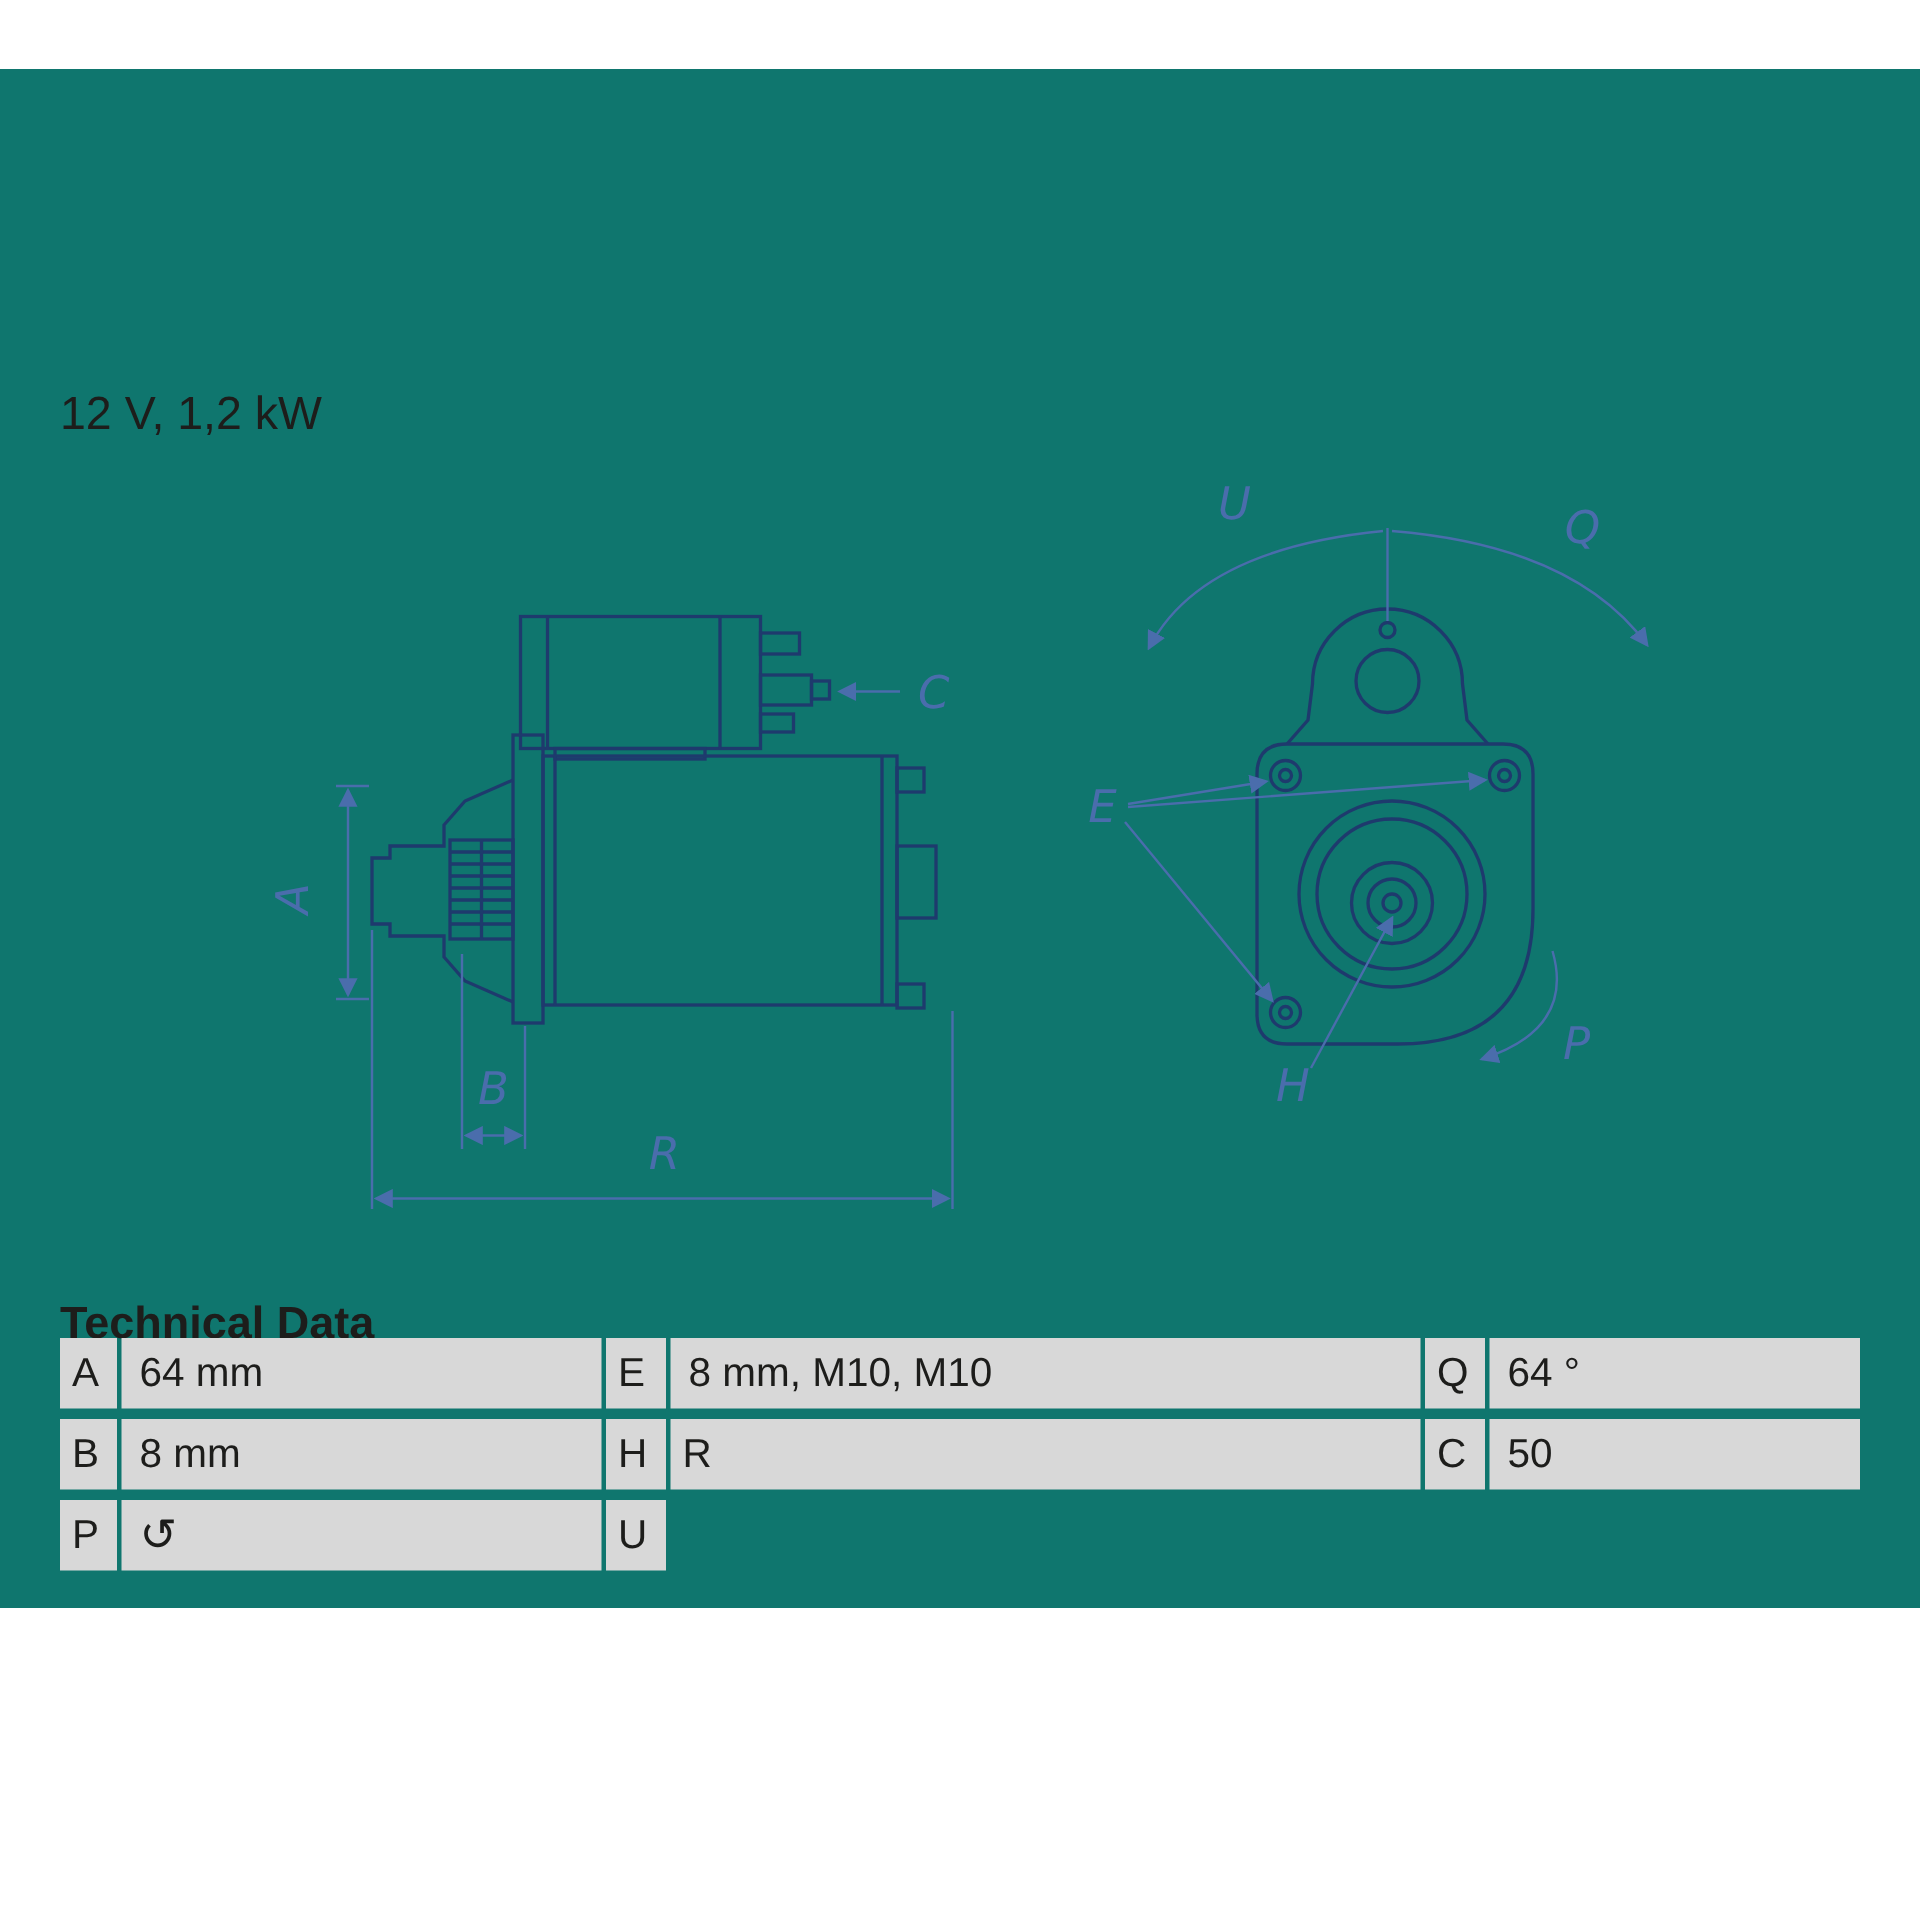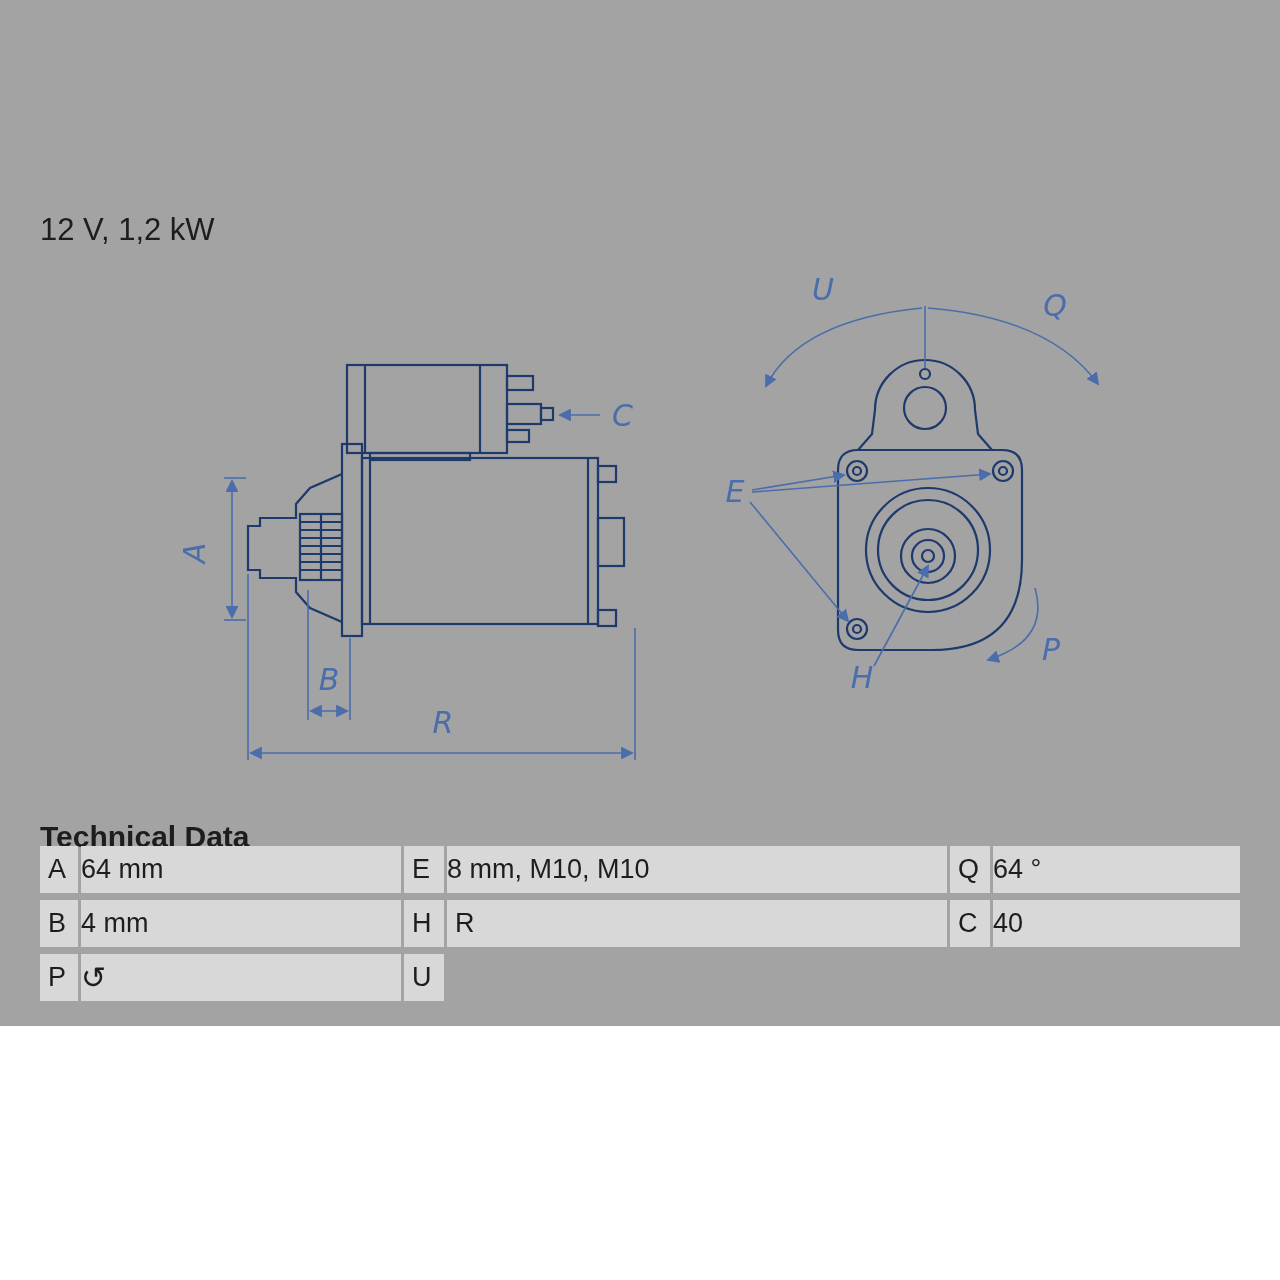--- a/index.html
+++ b/index.html
@@ -1,26 +1,26 @@
 <!DOCTYPE html>
 <html><head>
 <meta charset="utf-8">
 <style>
   html,body{margin:0;padding:0;background:#fff;}
-  .page{position:relative;width:1280px;height:1026px;background:#a3a3a3;overflow:hidden;
-        font-family:"Liberation Sans",sans-serif;color:#1d1d1b;}
+  .page{position:relative;width:1280px;height:1026px;background:#0f766e;overflow:hidden;
+        font-family:"Liberation Sans",sans-serif;color:#1d1d1b;margin-top:46px;}
   .title{position:absolute;left:40px;top:212px;font-size:31px;font-weight:400;color:#1d1d1b;}
   .drawing-svg{position:absolute;left:0;top:268px;}
   .td-heading{position:absolute;left:40px;top:820px;font-size:30px;font-weight:700;color:#1d1d1b;}
   .td-table{position:absolute;left:40px;top:846px;width:1200px;
             display:grid;grid-template-columns:38px 320px 40px 500px 40px 1fr;
             column-gap:3px;row-gap:7px;}
   .cell{background:#d8d8d8;height:47px;line-height:47px;font-size:27px;white-space:nowrap;overflow:hidden;}
   .cell.key{padding-left:8px;}
-  .cell.val{}
+  .cell.val{padding-left:12px;}
   .rot-icon{font-size:30px;color:#1d1d1b;}
   text.dim{font-family:"DejaVu Sans",sans-serif;font-style:italic;font-size:30px;fill:#4a6dac;}
 </style>
 </head>
 <body>
 
 <div class="page">
 
   <div class="title">12 V, 1,2 kW</div>
 
@@ -135,26 +135,26 @@
   <div class="td-table">
 
     <div class="cell key">A</div>
     <div class="cell val">64 mm</div>
     <div class="cell key">E</div>
     <div class="cell val">8 mm, M10, M10</div>
     <div class="cell key">Q</div>
     <div class="cell val">64 °</div>
 
     <div class="cell key">B</div>
-    <div class="cell val">4 mm</div>
+    <div class="cell val">8 mm</div>
     <div class="cell key">H</div>
     <div class="cell key">R</div>
 
     <div class="cell key">C</div>
-    <div class="cell val">40</div>
+    <div class="cell val">50</div>
     <div class="cell key">P</div>
     <div class="cell val">
       <span class="rot-icon">↺</span>
     </div>
     <div class="cell key">U</div>
   </div>
 
 </div>
 
 </body></html>

